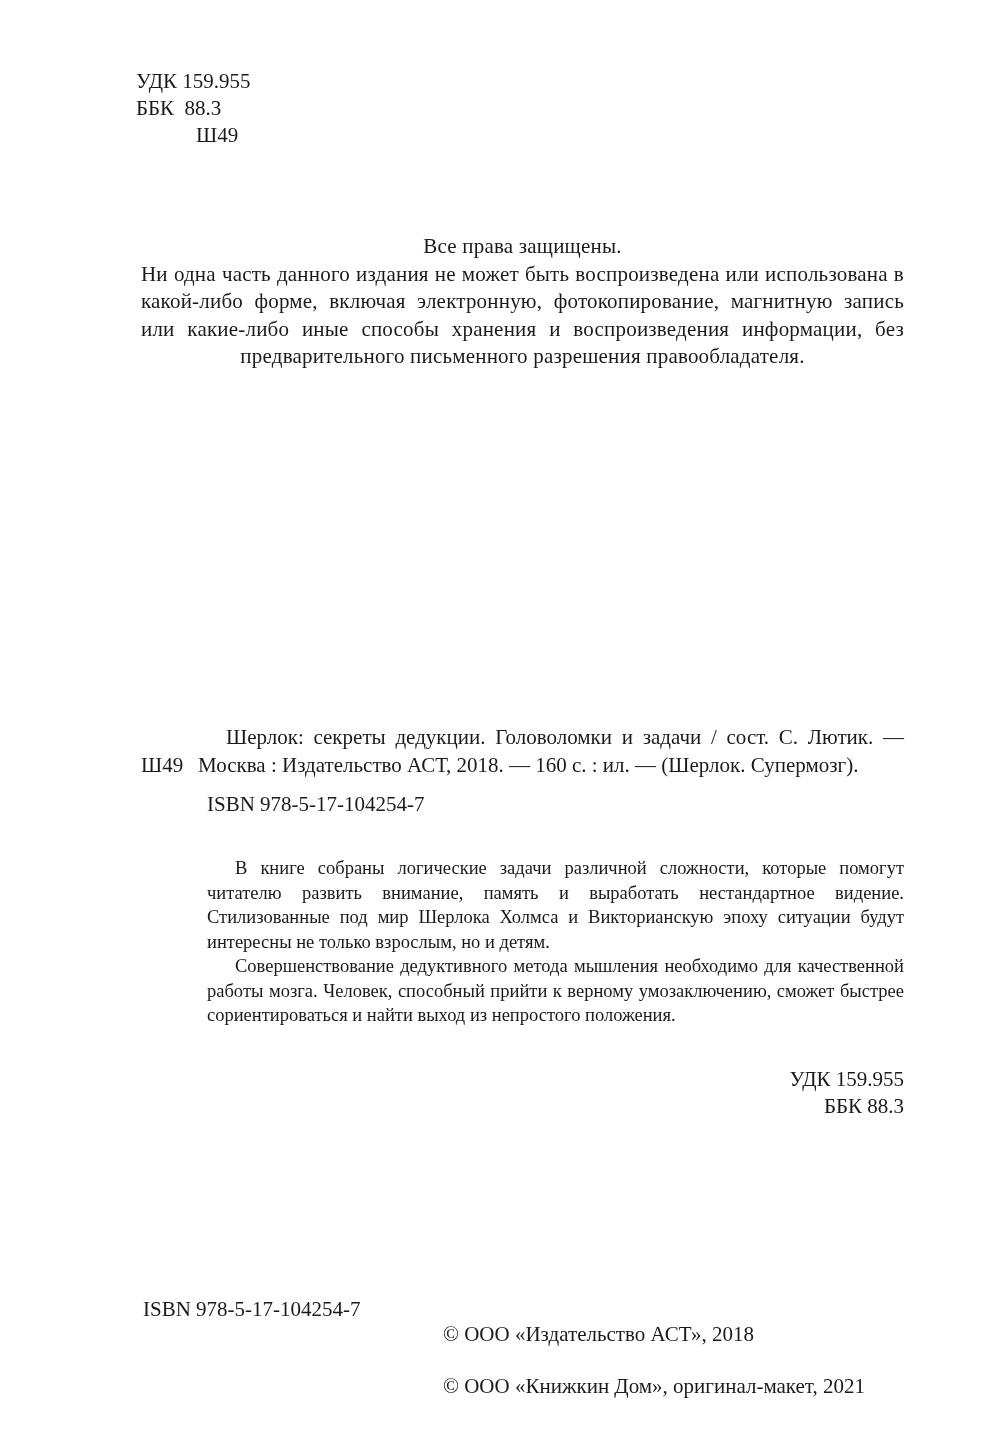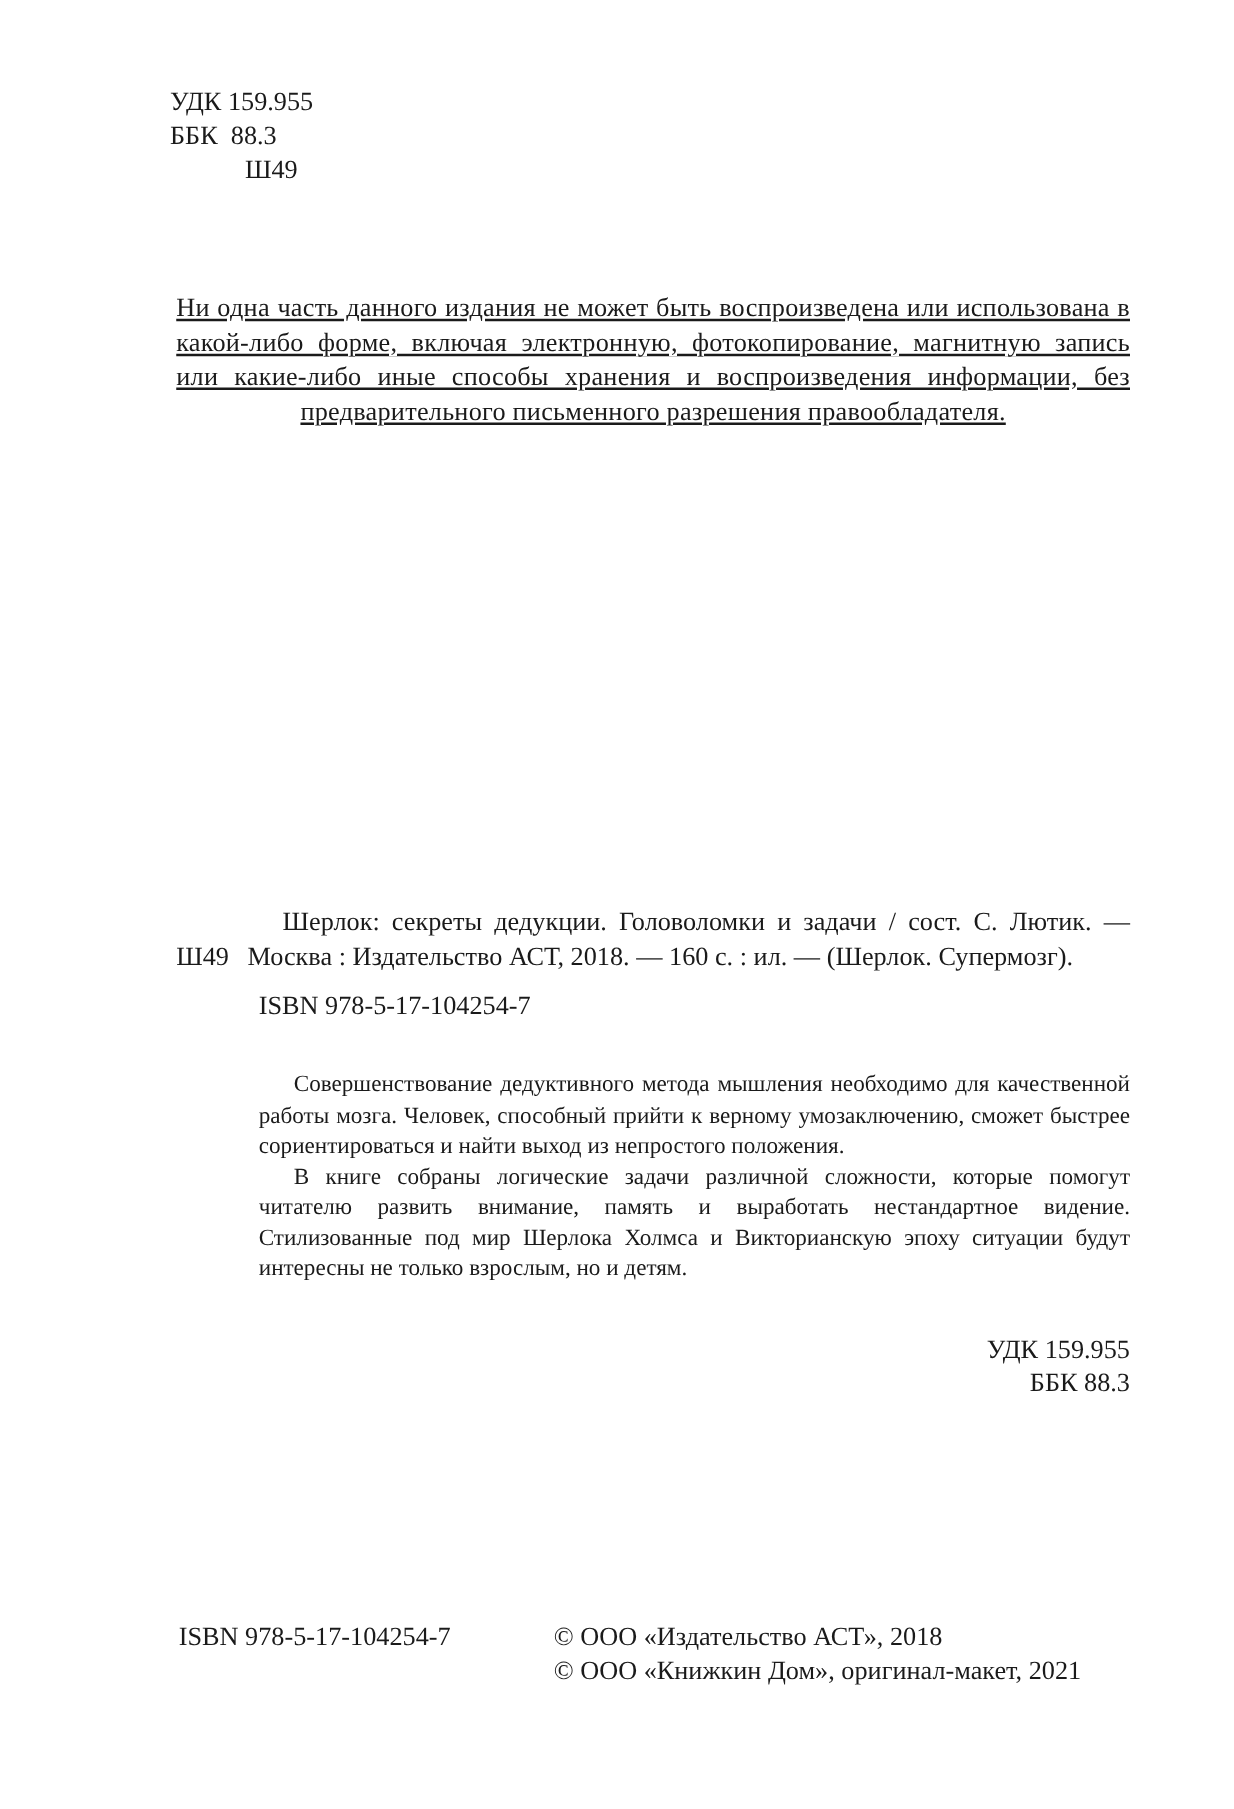--- a/index.html
+++ b/index.html
@@ -33,21 +33,20 @@
       top: 233px;
       width: 763px;
       font-size: 21px;
       line-height: 27.5px;
       letter-spacing: 0.2px;
     }
     .rights .title { text-align: center; }
     .rights .body {
       text-align: justify;
       text-align-last: center;
-      text-decoration: underline;
     }
 
     
     .biblio {
       left: 141px;
       top: 724px;
       width: 763px;
       font-size: 21px;
       line-height: 27.5px;
     }
@@ -95,44 +94,45 @@
       top: 1296px;
       font-size: 21px;
       line-height: 27px;
     }
     .footer-copy {
       left: 443px;
       top: 1296px;
       font-size: 21px;
       line-height: 27px;
     }
-    .footer-copy .line { white-space: nowrap; }
+    .footer-copy .line { white-space: nowrap; margin-top: 25px; }
   </style>
 </head>
 <body>
 
 <div class="abs classif">
   <div class="row">УДК 159.955</div>
   <div class="row">ББК  88.3</div>
   <div class="row indent">Ш49</div>
 </div>
 
 <div class="abs rights">
+  <div class="title">Все права защищены.</div>
   <div class="body" lang="ru">Ни одна часть данного издания не может быть воспроизведена или использована в какой-либо форме, включая электронную, фотокопирование, магнитную запись или какие-либо иные способы хранения и воспроизведения информации, без предварительного письменного разрешения правообладателя.</div>
 </div>
 
 <div class="abs biblio">
   <div class="code">Ш49</div>
   <div class="entry" lang="ru">Шерлок: секреты дедукции. Головоломки и задачи / сост. С. Лютик. — Москва : Издательство АСТ, 2018. — 160 с. : ил. — (Шерлок. Супермозг).</div>
   <div class="isbn">ISBN 978-5-17-104254-7</div>
 </div>
 
 <div class="abs annot">
+  <p lang="ru">В книге собраны логические задачи различной сложности, которые помогут читателю развить внимание, память и выработать нестандартное видение. Стилизованные под мир Шерлока Холмса и Викторианскую эпоху ситуации будут интересны не только взрослым, но и детям.</p>
   <p lang="ru">Совершенствование дедуктивного метода мышления необходимо для качественной работы мозга. Человек, способный прийти к верному умозаключению, сможет быстрее сориентироваться и найти выход из непростого положения.</p>
-  <p lang="ru">В книге собраны логические задачи различной сложности, которые помогут читателю развить внимание, память и выработать нестандартное видение. Стилизованные под мир Шерлока Холмса и Викторианскую эпоху ситуации будут интересны не только взрослым, но и детям.</p>
 </div>
 
 <div class="abs classif-right">
   <div>УДК 159.955</div>
   <div>ББК 88.3</div>
 </div>
 
 <div class="abs footer-isbn">ISBN 978-5-17-104254-7</div>
 
 <div class="abs footer-copy">

